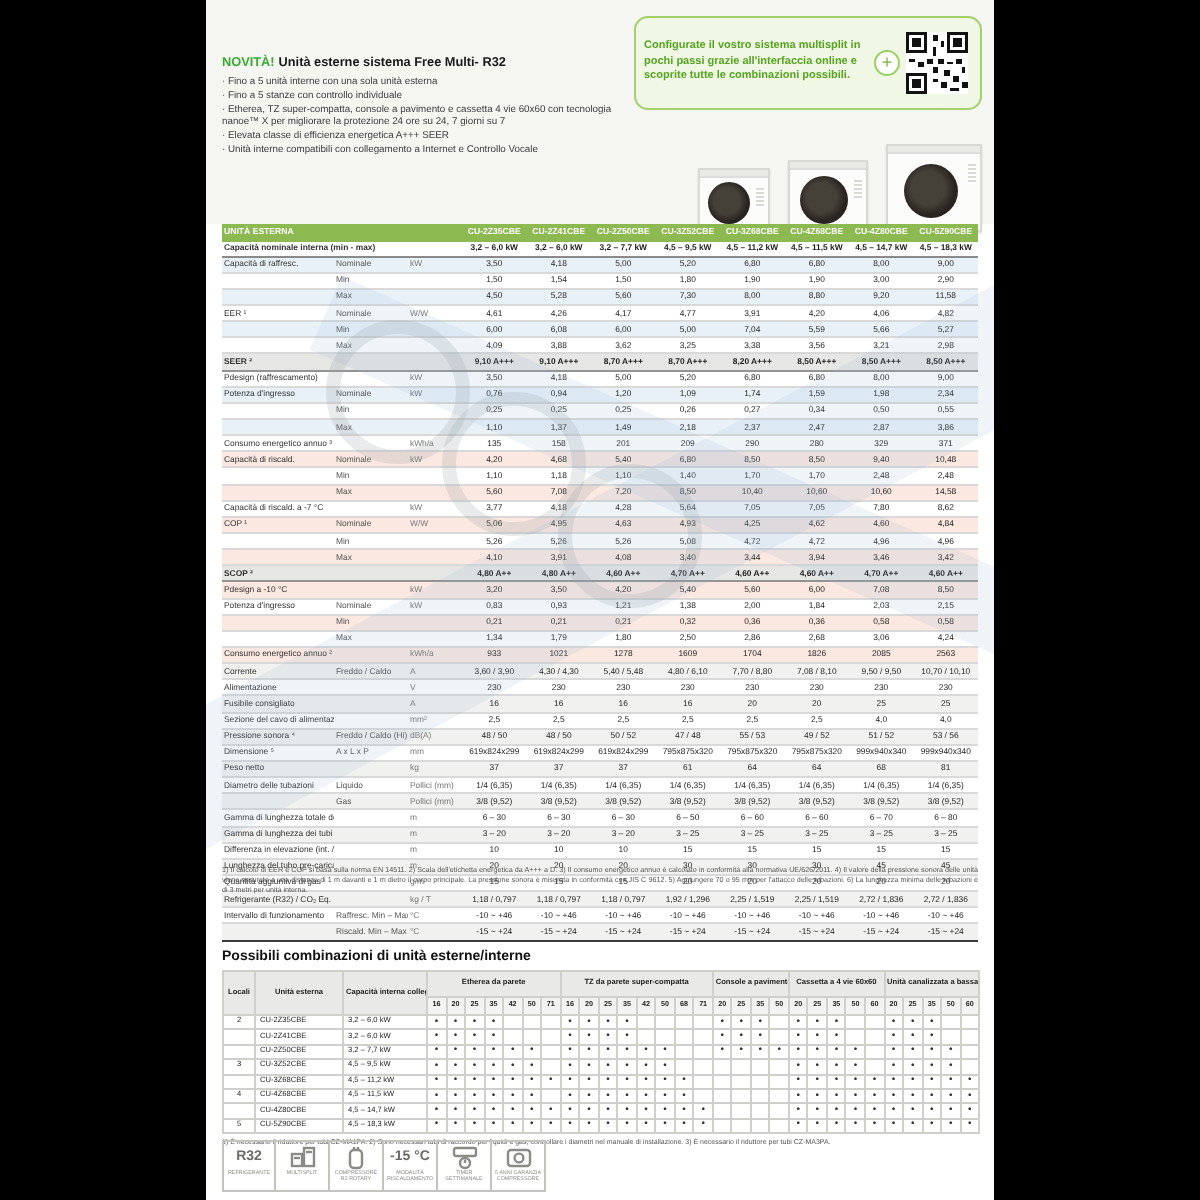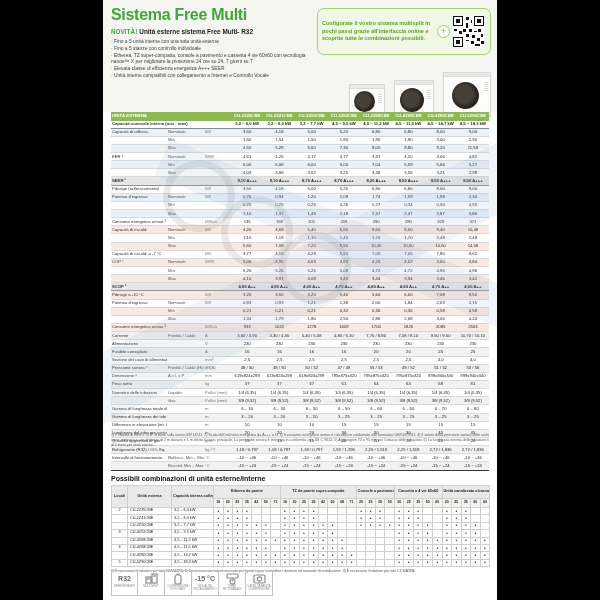--- a/index.html
+++ b/index.html
@@ -68,21 +68,20 @@
   .fi .glyph{height:13px;display:flex;align-items:center;justify-content:center;color:#6b6b68;font-size:7px;font-weight:bold}
   .fi .glyph svg{stroke:#8a8a86;fill:none;stroke-width:1.2}
   .fi .cap{font-size:2.7px;color:#8a8a86;line-height:1.15;padding:0 1px}
 </style>
 </head>
 <body>
 
 <div class="page">
 
   <div class="header">
-    <div class="title">Sistema Free Multi</div>
     <div class="subtitle">
       <span class="nov">NOVITÀ!</span><span>Unità esterne sistema Free Multi- R32</span>
     </div>
     <div class="bullets">
       <div>· Fino a 5 unità interne con una sola unità esterna</div>
       <div>· Fino a 5 stanze con controllo individuale</div>
       <div>· Etherea, TZ super-compatta, console a pavimento e cassetta 4 vie 60x60 con tecnologia nanoe™ X per migliorare la protezione 24 ore su 24, 7 giorni su 7</div>
       <div>· Elevata classe di efficienza energetica A+++ SEER</div>
       <div>· Unità interne compatibili con collegamento a Internet e Controllo Vocale</div>
     </div>

